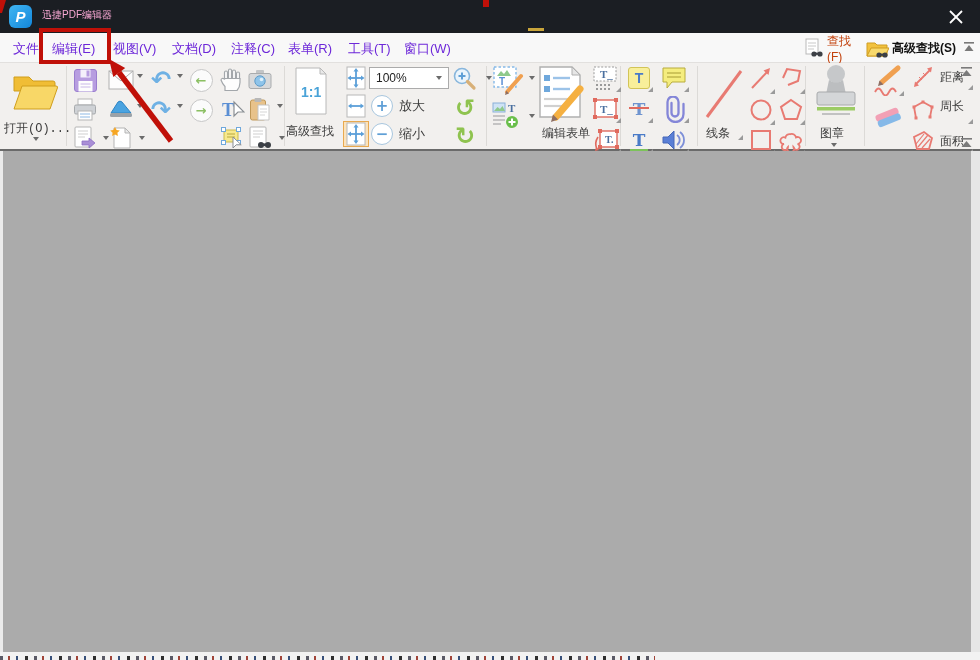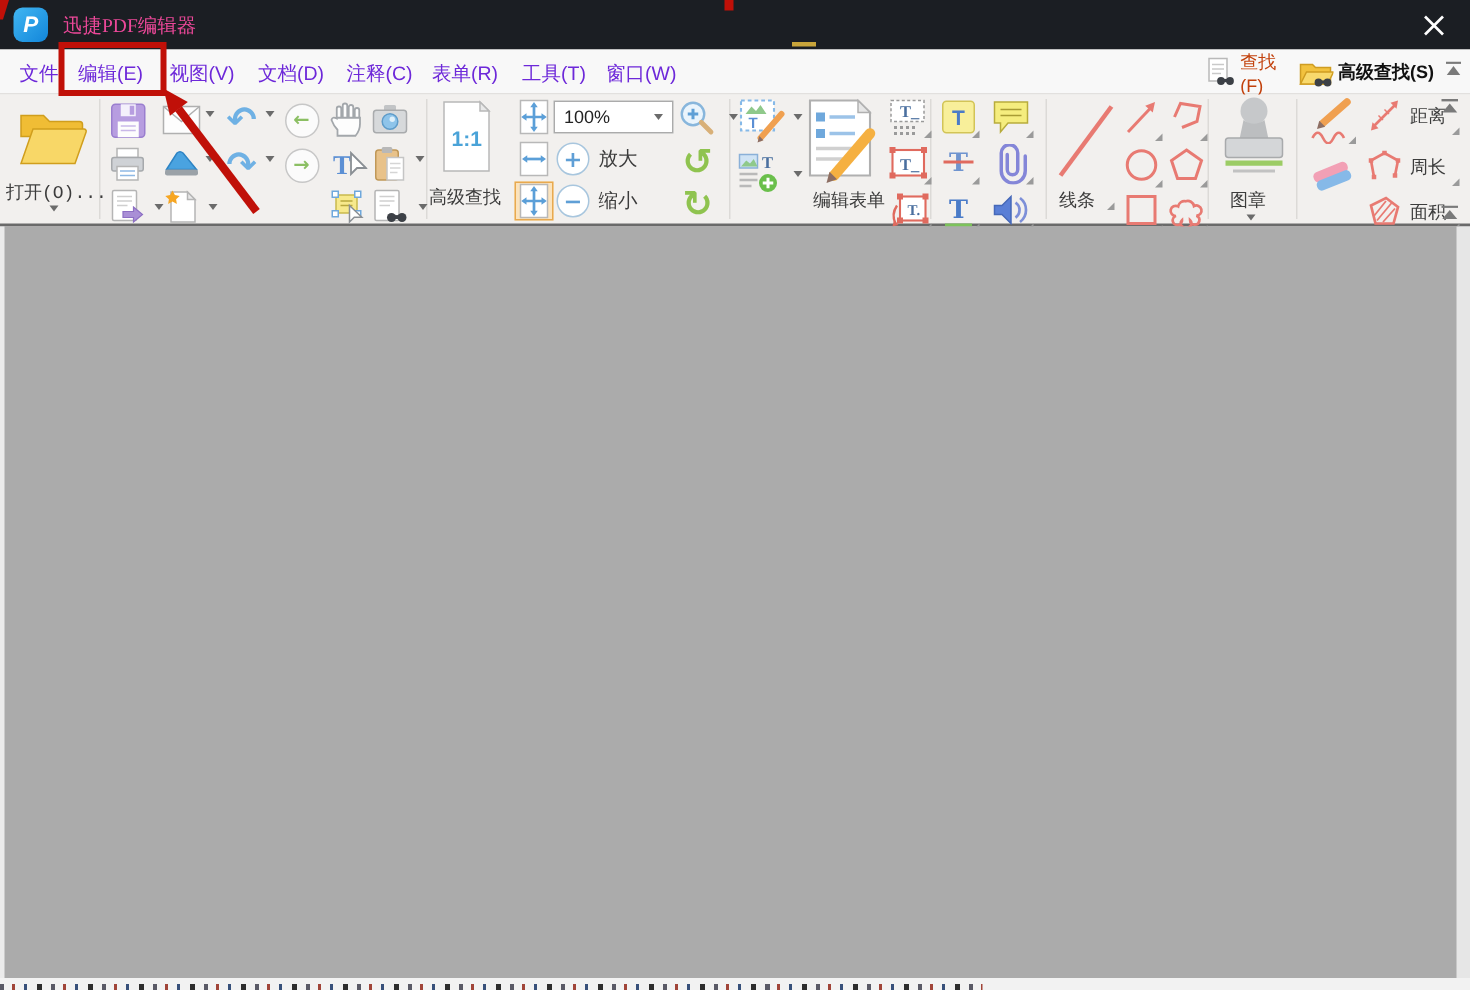--- a/index.html
+++ b/index.html
@@ -6,21 +6,21 @@
   #app{position:relative;width:980px;height:660px;overflow:hidden;
        font-family:"Liberation Sans","DejaVu Sans",sans-serif;
        -webkit-font-smoothing:antialiased;background:#f2f0ee;}
   .a{position:absolute;}
   
   #titlebar{left:0;top:0;width:980px;height:33px;background:#1b1e23;}
   #logo{left:9px;top:5px;width:23px;height:23px;border-radius:6px;
         background:linear-gradient(135deg,#41b6f2,#1286da);
         color:#fff;font-weight:bold;font-style:italic;font-size:15px;
         display:flex;align-items:center;justify-content:center;}
-  #title-text{left:42px;top:8px;color:#ec4899;font-size:13px;font-family:Liberation Serif, serif;}
+  #title-text{left:42px;top:8px;color:#f9a8d4;font-size:10px;}
   #close-btn{left:941px;top:5px;width:30px;height:24px;display:flex;align-items:center;justify-content:center;}
   
   #menubar{left:0;top:33px;width:980px;height:30px;background:#f8f8f8;border-bottom:1px solid #e2e0de;box-sizing:border-box;}
   .menu-item{top:7px;font-size:13px;color:#6d28d9;white-space:nowrap;}
   .mb-label{font-size:12px;color:#c2410c;}
   
   #toolbar{left:0;top:63px;width:980px;height:88px;background:#f2f0ee;border-bottom:2px solid #6a6a6a;box-sizing:border-box;}
   .vsep{width:1px;top:3px;height:80px;background:#dcdad7;position:absolute;}
   .tbtn{width:28px;height:28px;display:flex;align-items:center;justify-content:center;}
   .lbl{font-size:12px;color:#3c3c3c;white-space:nowrap;font-family:Liberation Mono, monospace;}
@@ -549,21 +549,21 @@
       <svg width="26" height="26">
         <line x1="6" y1="20" x2="20" y2="6" class="redstroke" stroke-width="1.8"></line>
         <path d="M22 3 l-1 5.5 -4 -4 z" fill="#e87a72"></path>
         <path d="M4 23 l1 -5.5 4 4 z" fill="#e87a72"></path>
         <line x1="9" y1="13" x2="12" y2="16" class="redstroke"></line>
         <line x1="13" y1="9" x2="16" y2="12" class="redstroke"></line>
       </svg>
       <span class="lbl">距离</span>
       <div class="corner" style="position:relative;align-self:flex-end"></div>
     </div>
-    <div class="a" style="left:910px;top:35px;display:flex;align-items:center;gap:4px">
+    <div class="a" style="left:910px;top:35px;display:flex;gap:4px">
       <svg width="26" height="26">
         <polyline points="6,20 4,9 13,4 22,9 20,19" class="redstroke" stroke-width="1.8"></polyline>
         <g fill="#e87a72">
             <rect x="4.5" y="18.5" width="3" height="3"></rect>
             <rect x="2.5" y="7.5" width="3" height="3"></rect>
             <rect x="11.5" y="2.5" width="3" height="3"></rect>
             <rect x="20.5" y="7.5" width="3" height="3"></rect>
             <rect x="18.5" y="17.5" width="3" height="3"></rect>
           </g>
       </svg>

